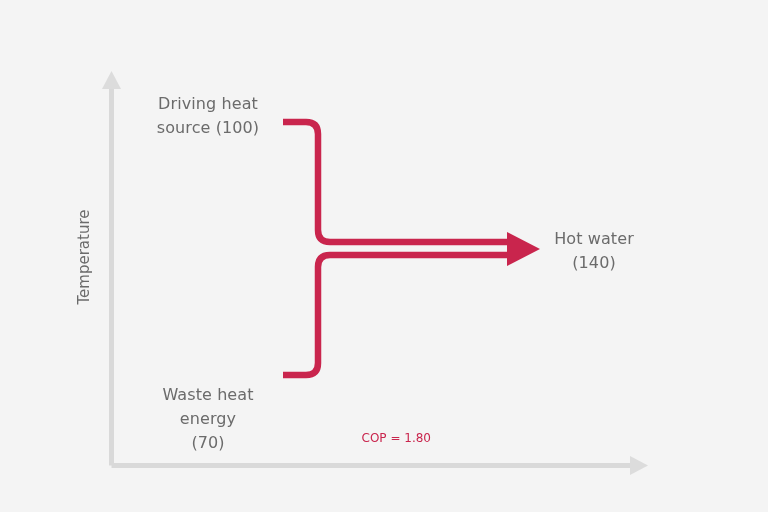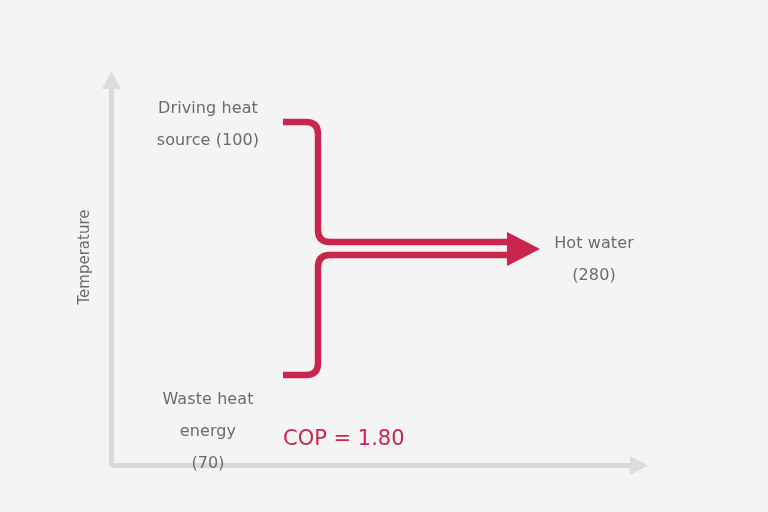--- a/index.html
+++ b/index.html
@@ -22,21 +22,21 @@
     position: absolute;
     left: 0;
     top: 0;
     width: 768px;
     height: 512px;
   }
   .label {
     position: absolute;
     color: #6b6b6b;
     font-size: 16px;
-    line-height: 32px;
+    line-height: 24px;
     text-align: center;
     white-space: pre-line;
     letter-spacing: 0.1px;
   }
   #label-driving-heat-source {
     left: 128px;
     top: 92px;
     width: 160px;
   }
   #label-waste-heat-energy {
@@ -48,23 +48,23 @@
   #label-hot-water {
     left: 530px;
     top: 227px;
     width: 128px;
   }
   #label-cop {
     position: absolute;
     left: 283px;
     top: 426px;
     width: 148px;
-    text-align: left;
+    text-align: right;
     color: #c9254d;
-    font-size: 21px;
+    font-size: 12px;
     line-height: 24px;
   }
   #label-temperature-axis {
     position: absolute;
     left: -6px;
     top: 248px;
     width: 180px;
     text-align: center;
     color: #6b6b6b;
     font-size: 15px;
@@ -96,19 +96,19 @@
   </svg>
 
   <div class="label" id="label-driving-heat-source">Driving heat
 source (100)</div>
 
   <div class="label" id="label-waste-heat-energy">Waste heat
 energy
 (70)</div>
 
   <div class="label" id="label-hot-water">Hot water
-(280)</div>
+(140)</div>
 
   <div id="label-cop">COP = 1.80</div>
 
   <div id="label-temperature-axis">Temperature</div>
 
 </div>
 
 </body></html>

